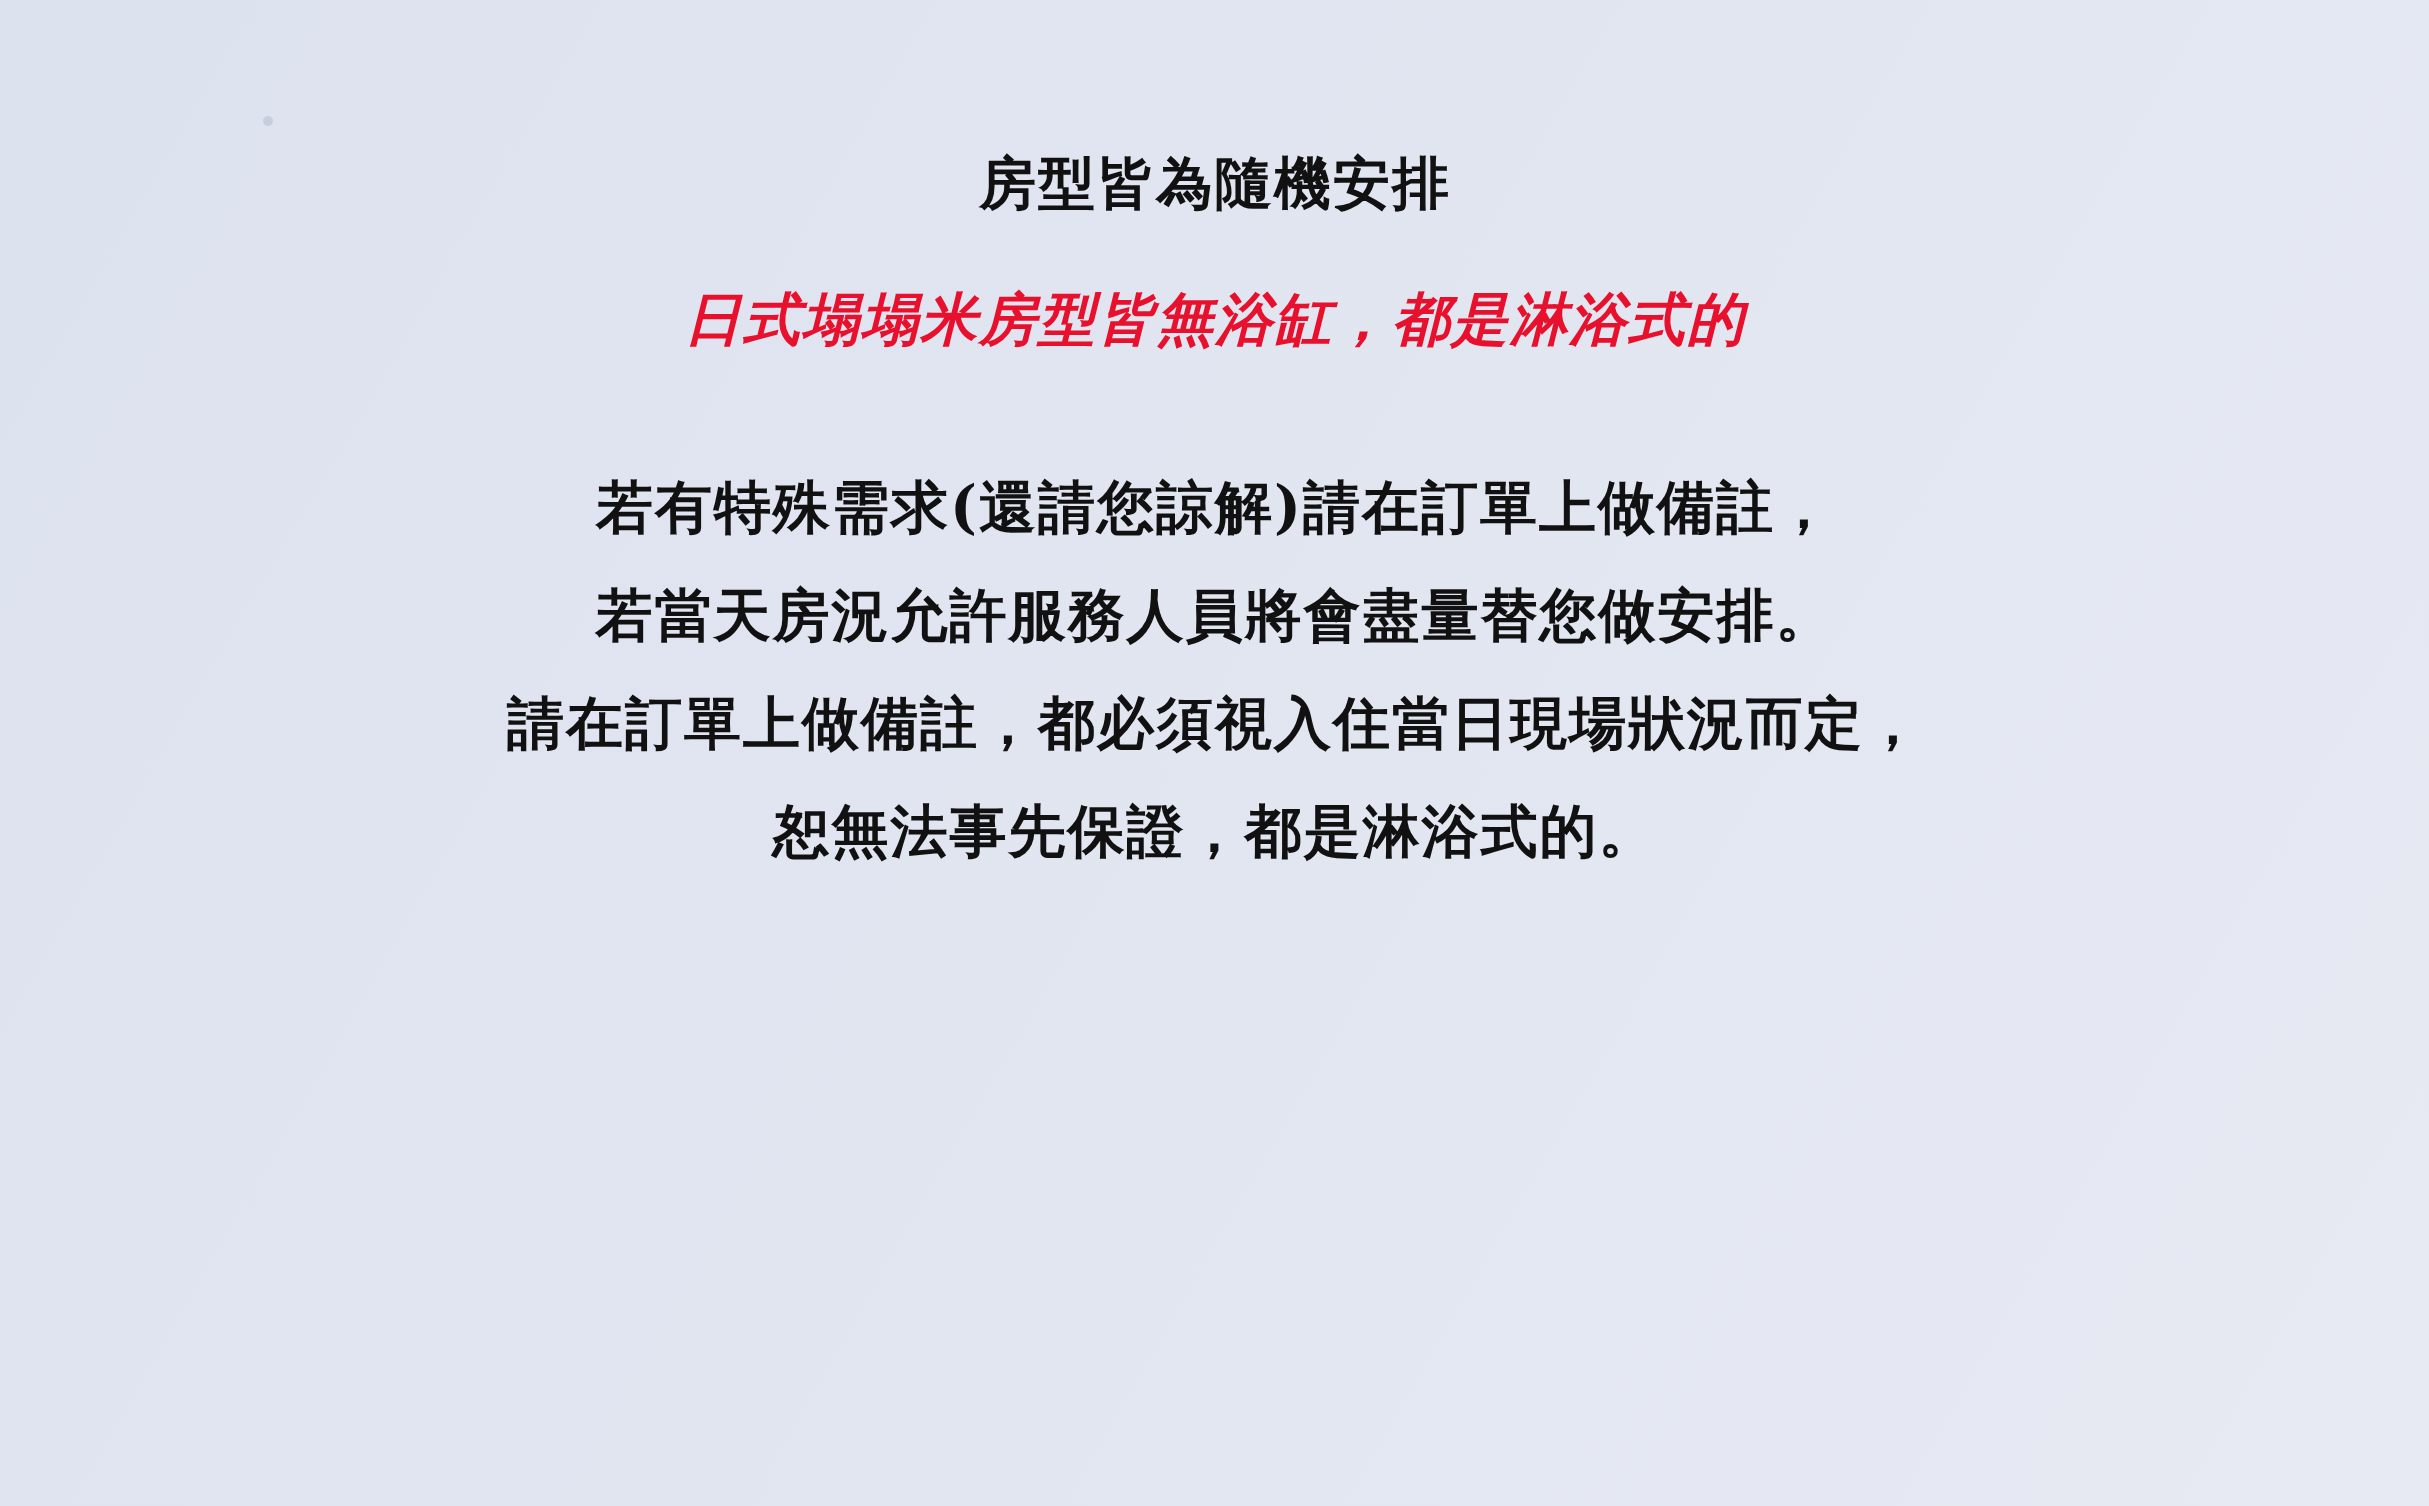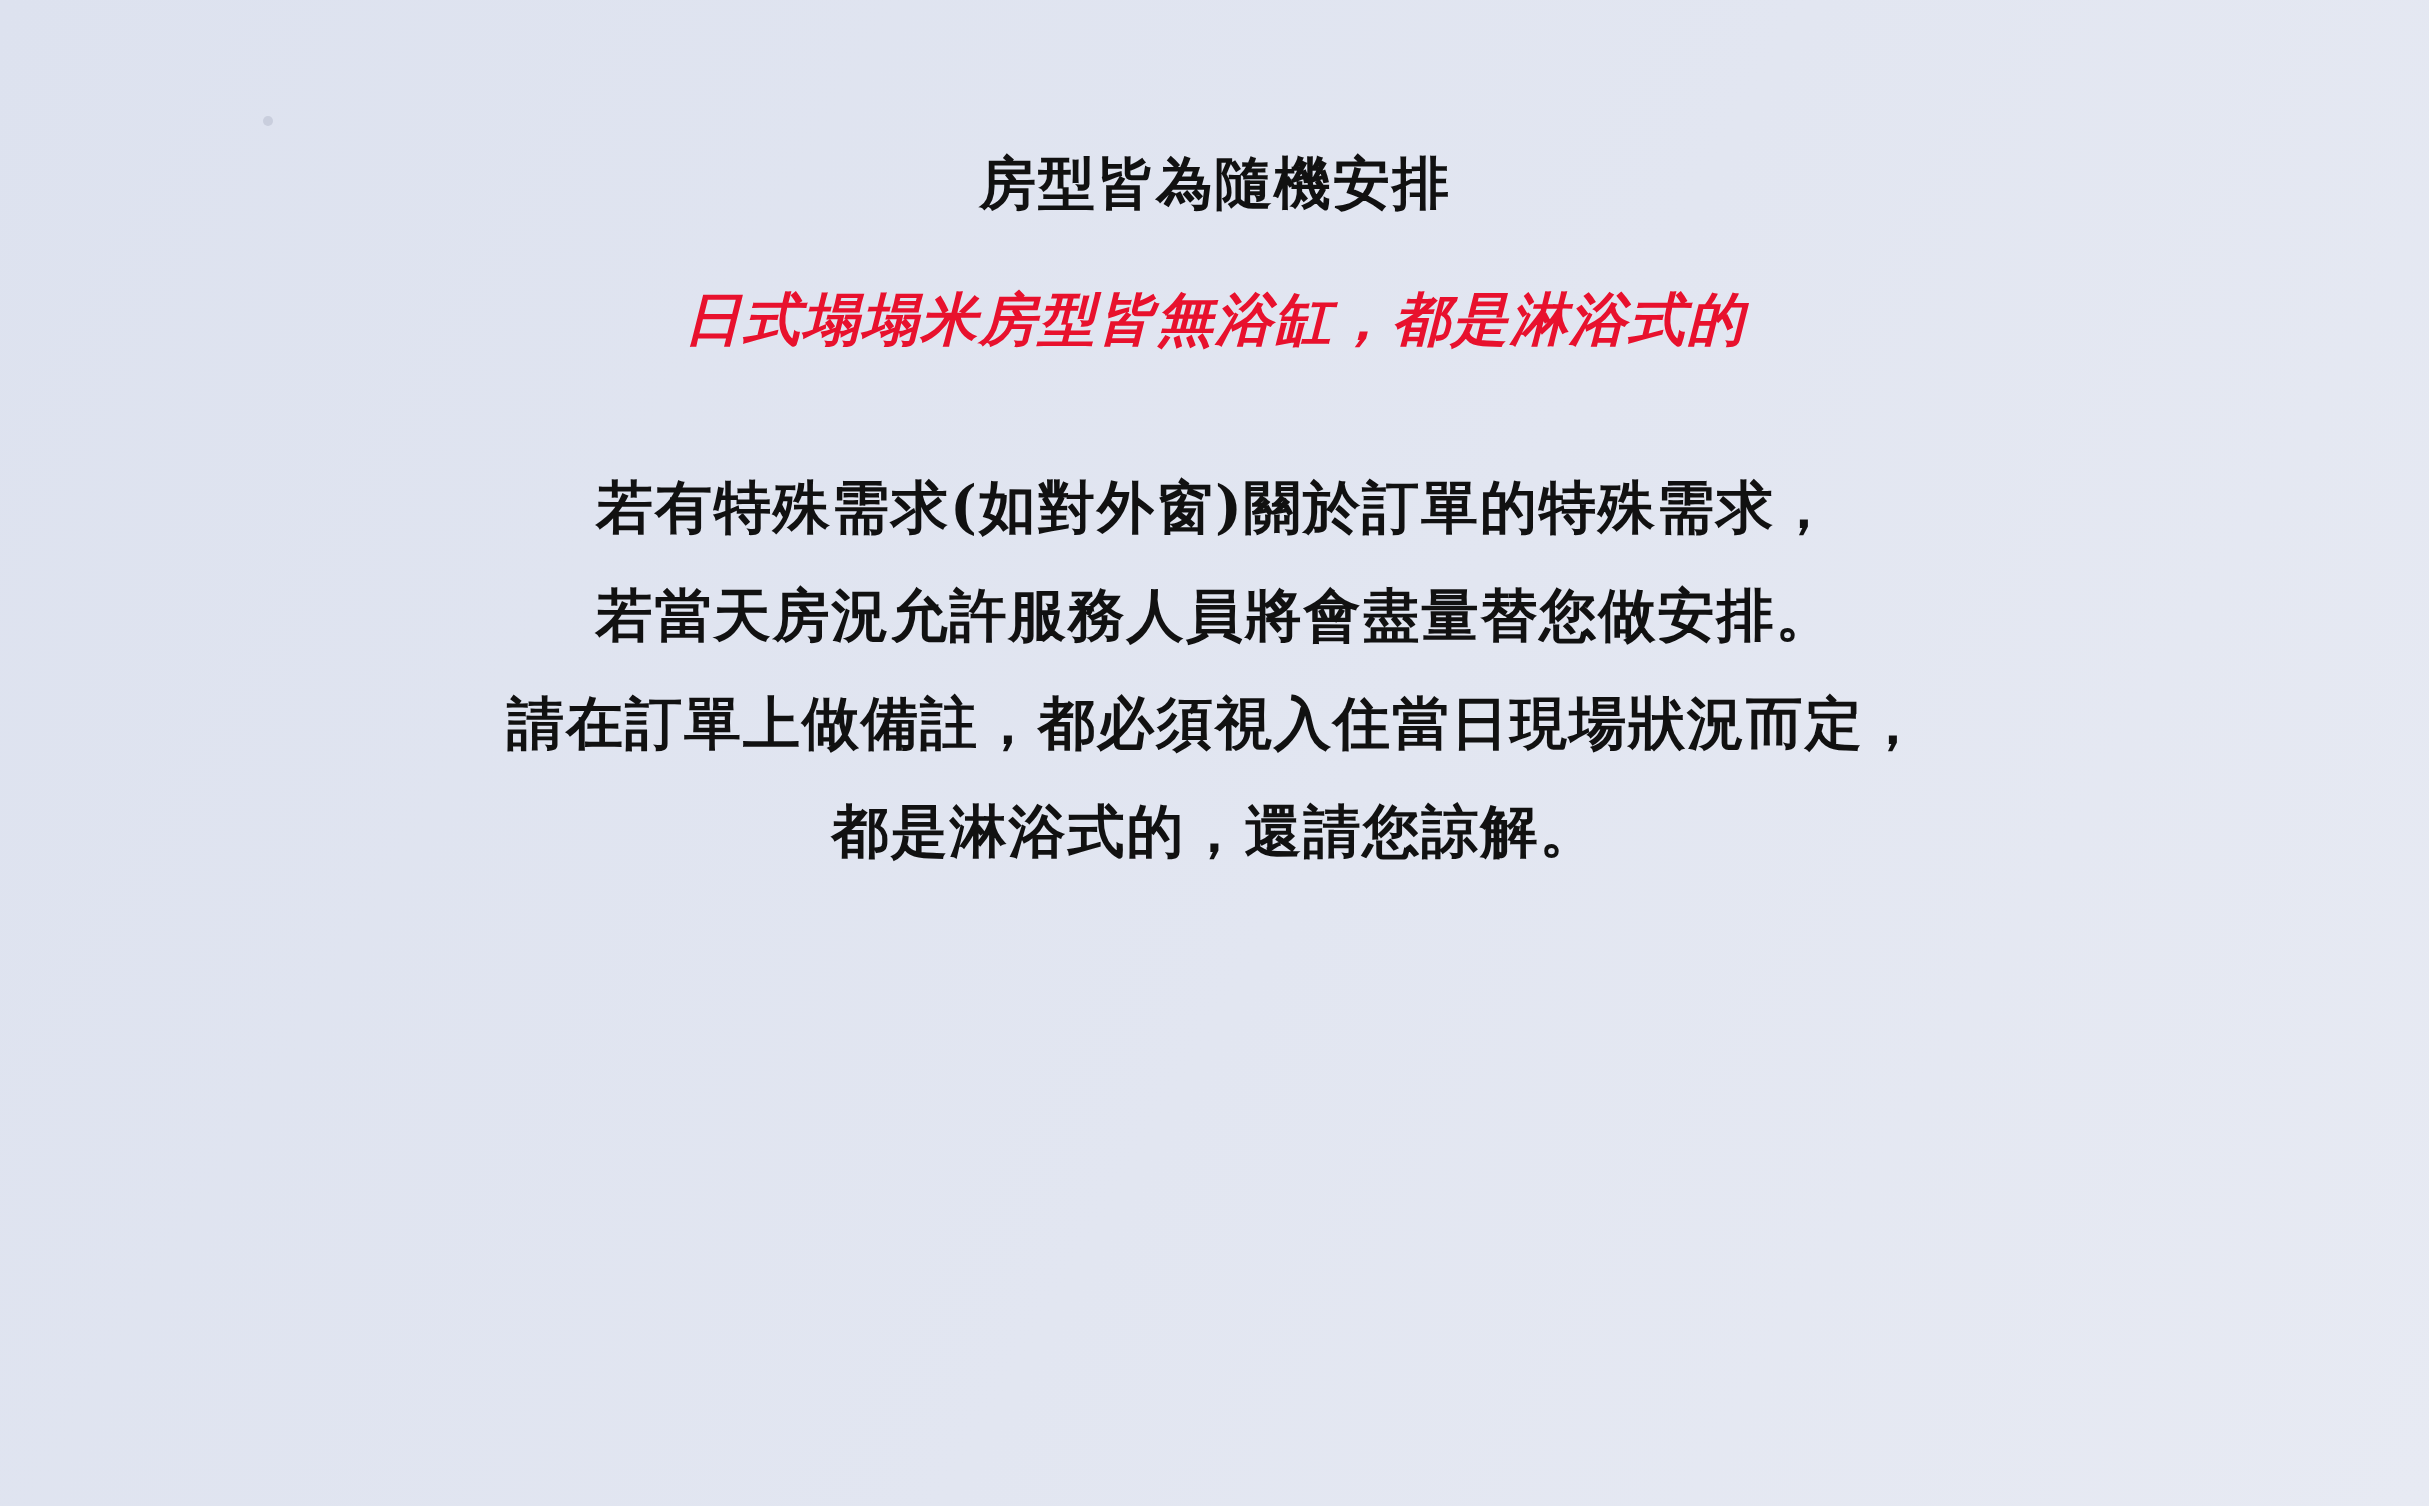--- a/index.html
+++ b/index.html
@@ -60,27 +60,27 @@
   <div class="corner-mark"></div>
 
   <div class="notice-line">房型皆為隨機安排</div>
   <div class="gap-lg"></div>
 
   <div class="notice-line highlight">日式塌塌米房型皆無浴缸，都是淋浴式的</div>
   <div class="gap-lg"></div>
 
   <div class="gap-md"></div>
 
-  <div class="notice-line">若有特殊需求(如對外窗)關於訂單的特殊需求，</div>
+  <div class="notice-line">若有特殊需求(還請您諒解)請在訂單上做備註，</div>
   <div class="gap-sm"></div>
 
   <div class="notice-line">若當天房況允許服務人員將會盡量替您做安排。</div>
   <div class="gap-sm"></div>
 
   <div class="notice-line">請在訂單上做備註，都必須視入住當日現場狀況而定，</div>
   <div class="gap-sm"></div>
 
-  <div class="notice-line">都是淋浴式的，還請您諒解。</div>
+  <div class="notice-line">恕無法事先保證，都是淋浴式的。</div>
   <div class="gap-md"></div>
 
 
 </div>
 
 
 </body></html>

